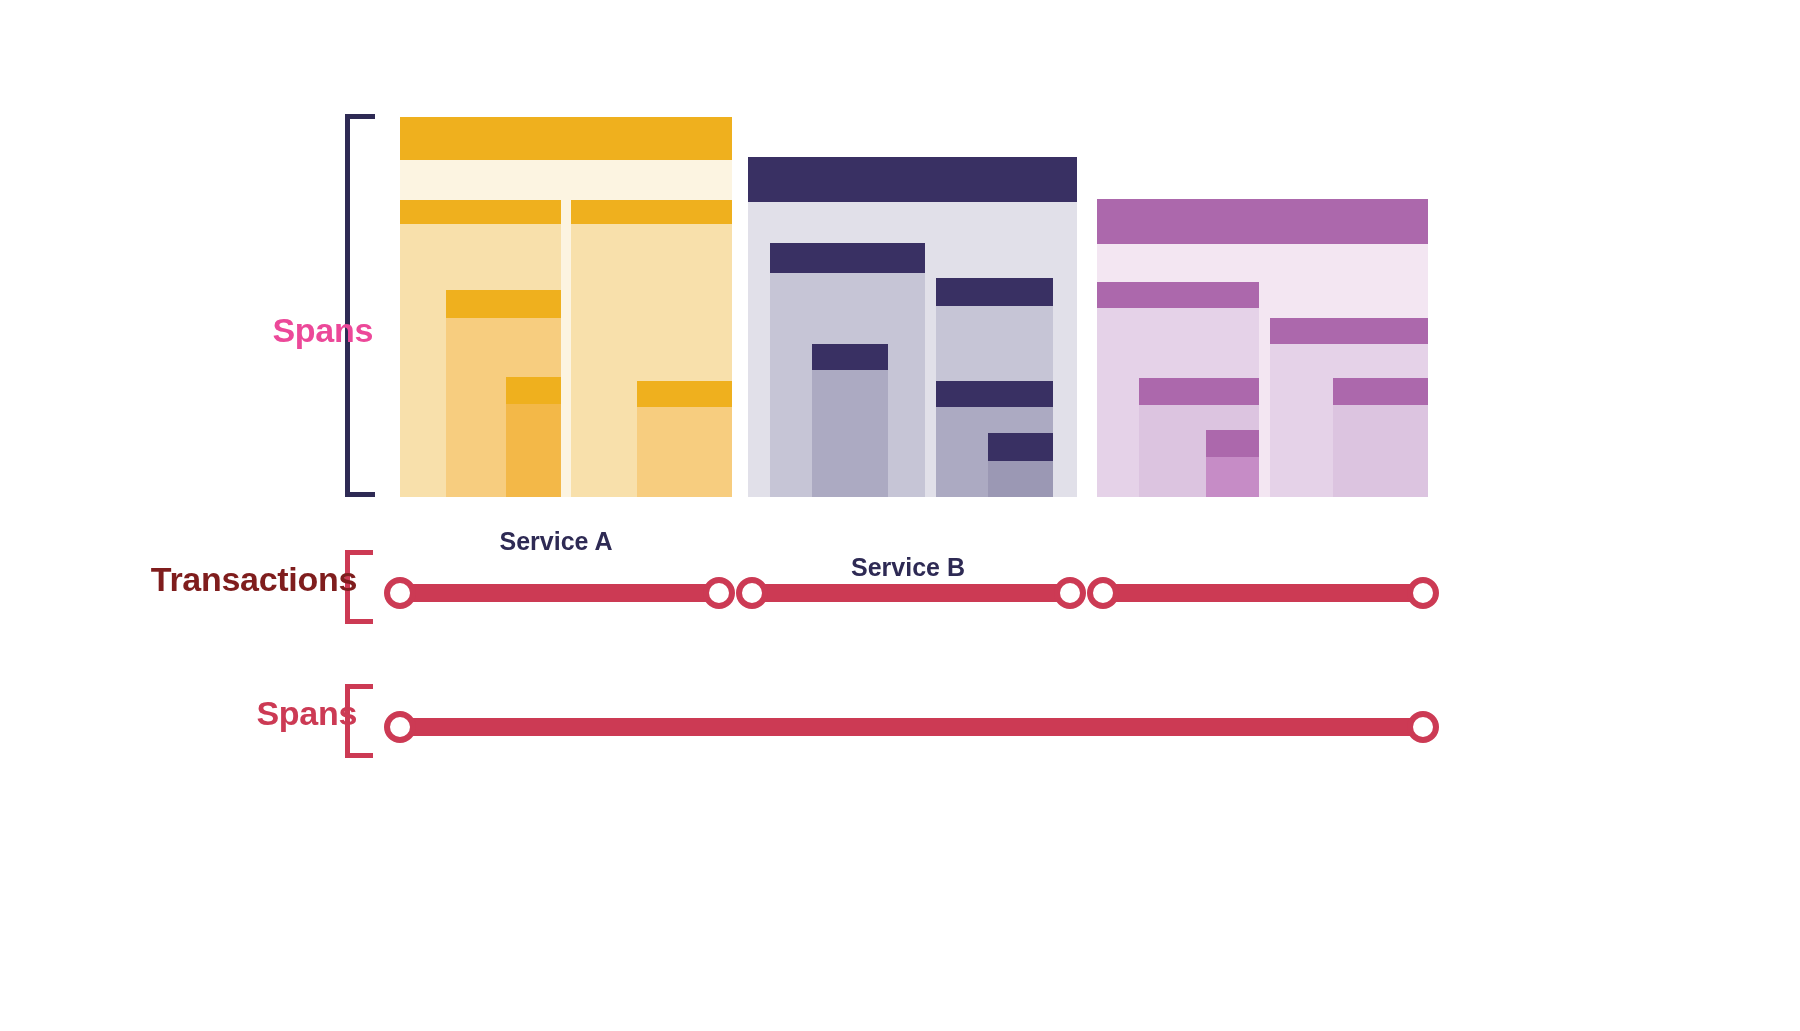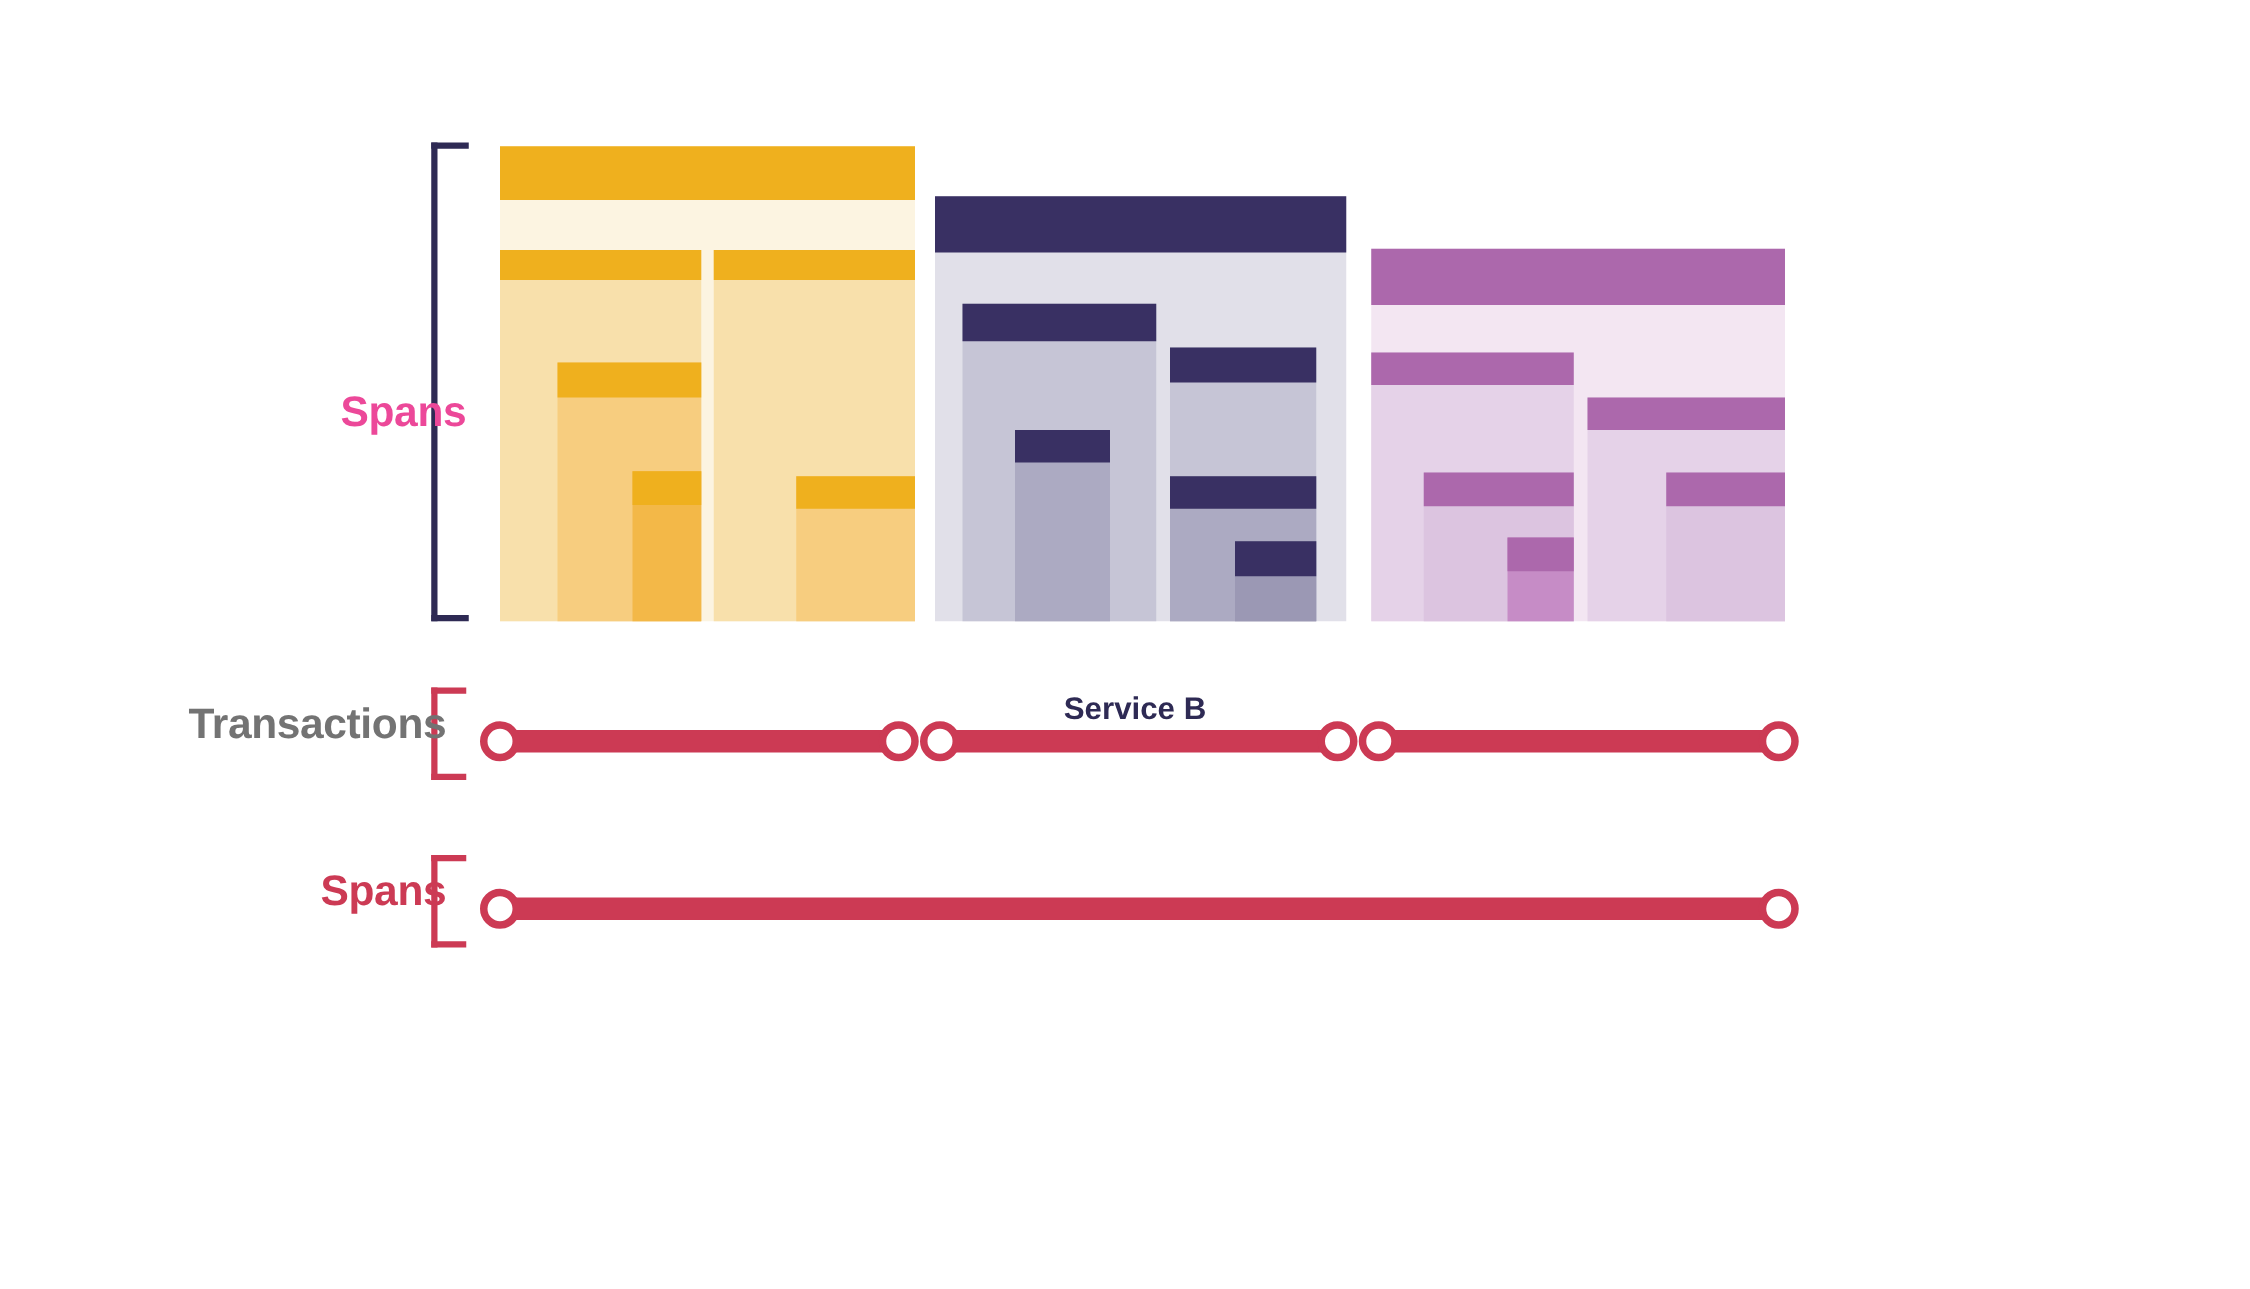--- a/index.html
+++ b/index.html
@@ -13,21 +13,21 @@
   
   .row-label{
     position:absolute;
     font-weight:bold;
     font-size:34px;
     letter-spacing:-0.3px;
     white-space:nowrap;
     text-align:right;
   }
   .label-spans{color:#ec4899;right:1427px;top:311px;}
-  .label-transactions{color:#737373;right:1443px;top:560px;}
+  .label-transactions{color:#7f1d1d;right:1443px;top:560px;}
   .label-trace{color:#CC3A54;right:1443px;top:694px;}
 
   .svc-label{
     position:absolute;
     font-weight:bold;
     font-size:25px;
     color:#2E2A54;
     white-space:nowrap;
     text-align:center;
   }
@@ -70,20 +70,21 @@
       <div class="span-box" style="left: 446px; top: 290px; width: 115px; height: 207px; background: rgb(247, 205, 127); z-index: 13;">
         <div class="span-head" style="left: 0px; top: 0px; width: 100%; height: 28px; background: rgb(239, 176, 30);"></div>
       </div>
       <div class="span-box" style="left: 637px; top: 381px; width: 95px; height: 116px; background: rgb(247, 205, 127); z-index: 14;">
         <div class="span-head" style="left: 0px; top: 0px; width: 100%; height: 26px; background: rgb(239, 176, 30);"></div>
       </div>
       <div class="span-box" style="left: 506px; top: 377px; width: 55px; height: 120px; background: rgb(243, 184, 72); z-index: 15;">
         <div class="span-head" style="left: 0px; top: 0px; width: 100%; height: 27px; background: rgb(239, 176, 30);"></div>
       </div>
     </div>
+    <div class="svc-label" style="left: 406px; top: 527px; width: 300px;">Service A</div>
     <div class="svc-group" style="left: 0px; top: 0px; width: 1800px; height: 600px;">
       <div class="span-box" style="left: 748px; top: 157px; width: 329px; height: 340px; background: rgb(225, 224, 233); z-index: 10;">
         <div class="span-head" style="left: 0px; top: 0px; width: 100%; height: 45px; background: rgb(57, 48, 99);"></div>
       </div>
       <div class="span-box" style="left: 770px; top: 243px; width: 155px; height: 254px; background: rgb(198, 197, 214); z-index: 11;">
         <div class="span-head" style="left: 0px; top: 0px; width: 100%; height: 30px; background: rgb(57, 48, 99);"></div>
       </div>
       <div class="span-box" style="left: 936px; top: 278px; width: 117px; height: 219px; background: rgb(198, 197, 214); z-index: 12;">
         <div class="span-head" style="left: 0px; top: 0px; width: 100%; height: 28px; background: rgb(57, 48, 99);"></div>
       </div>

